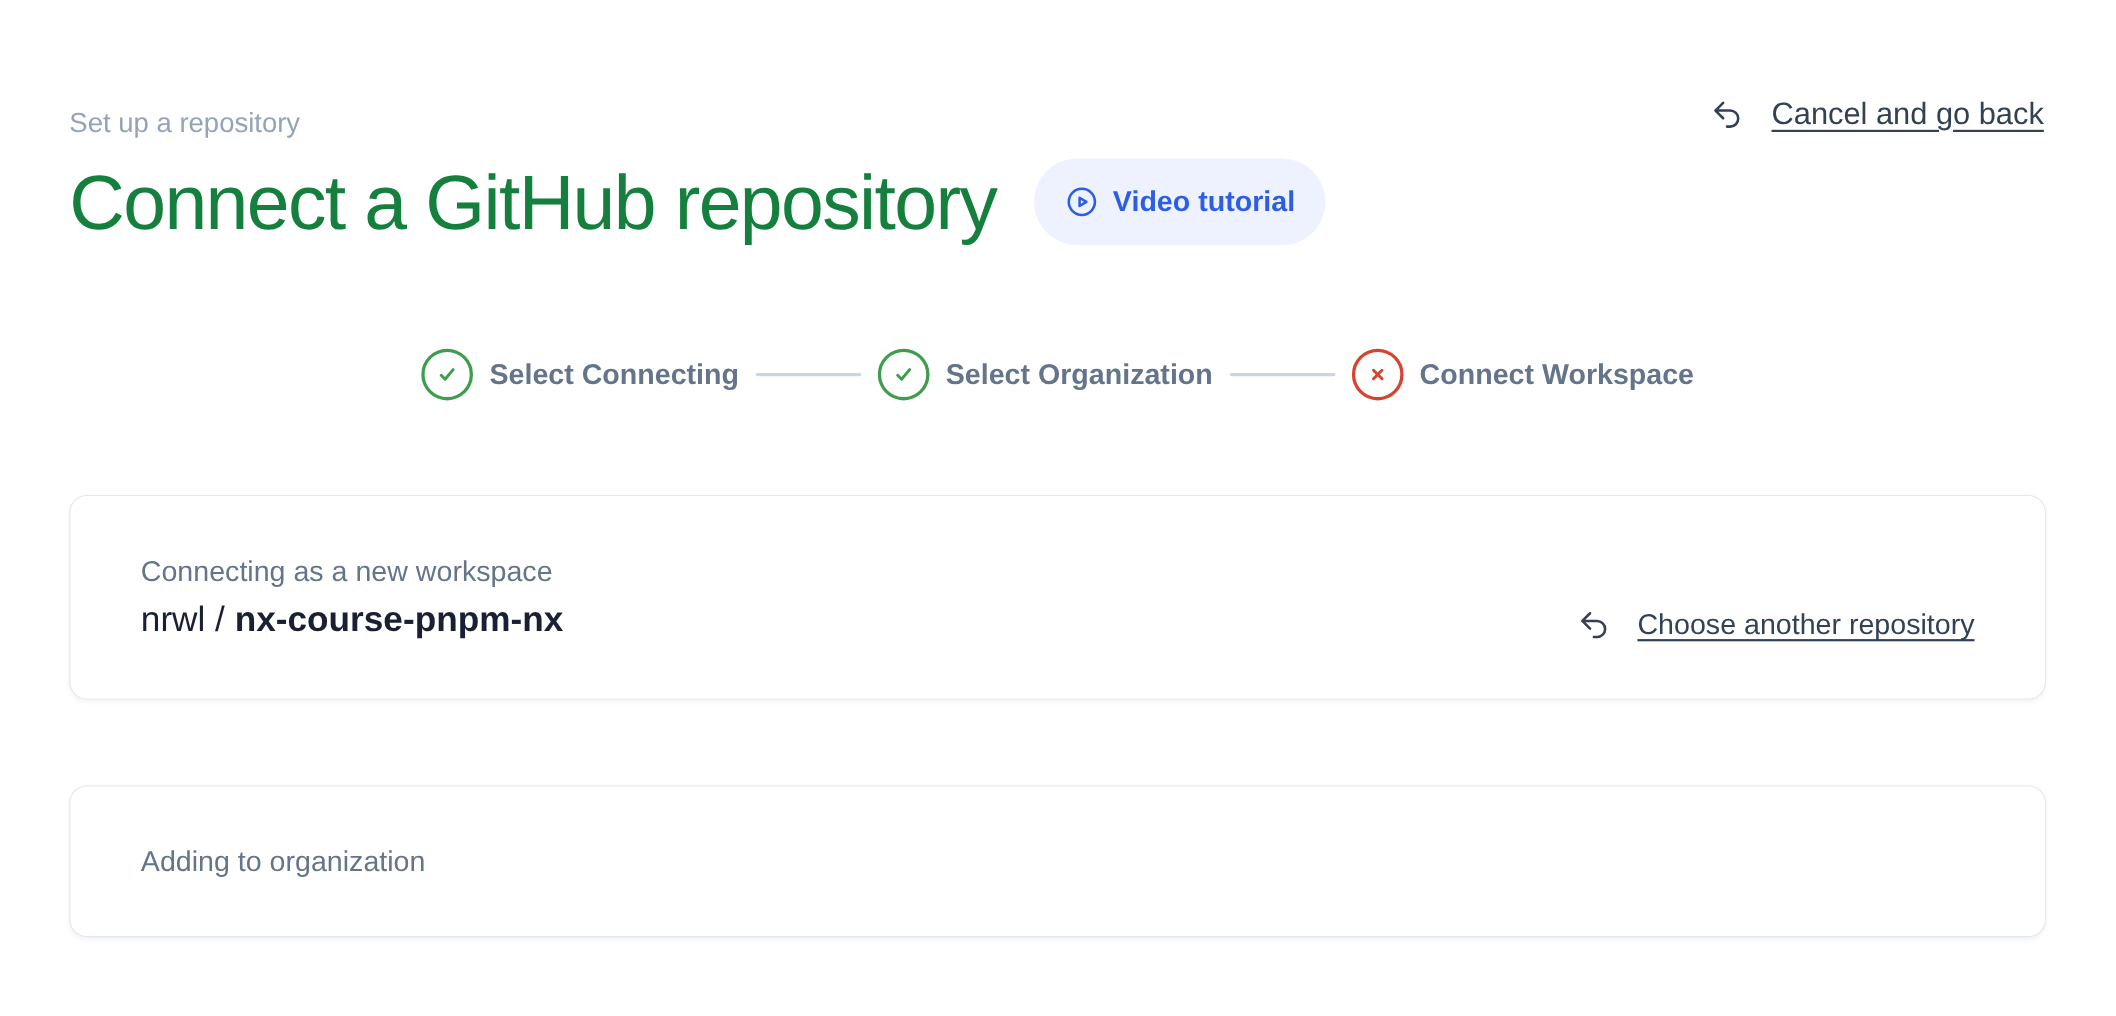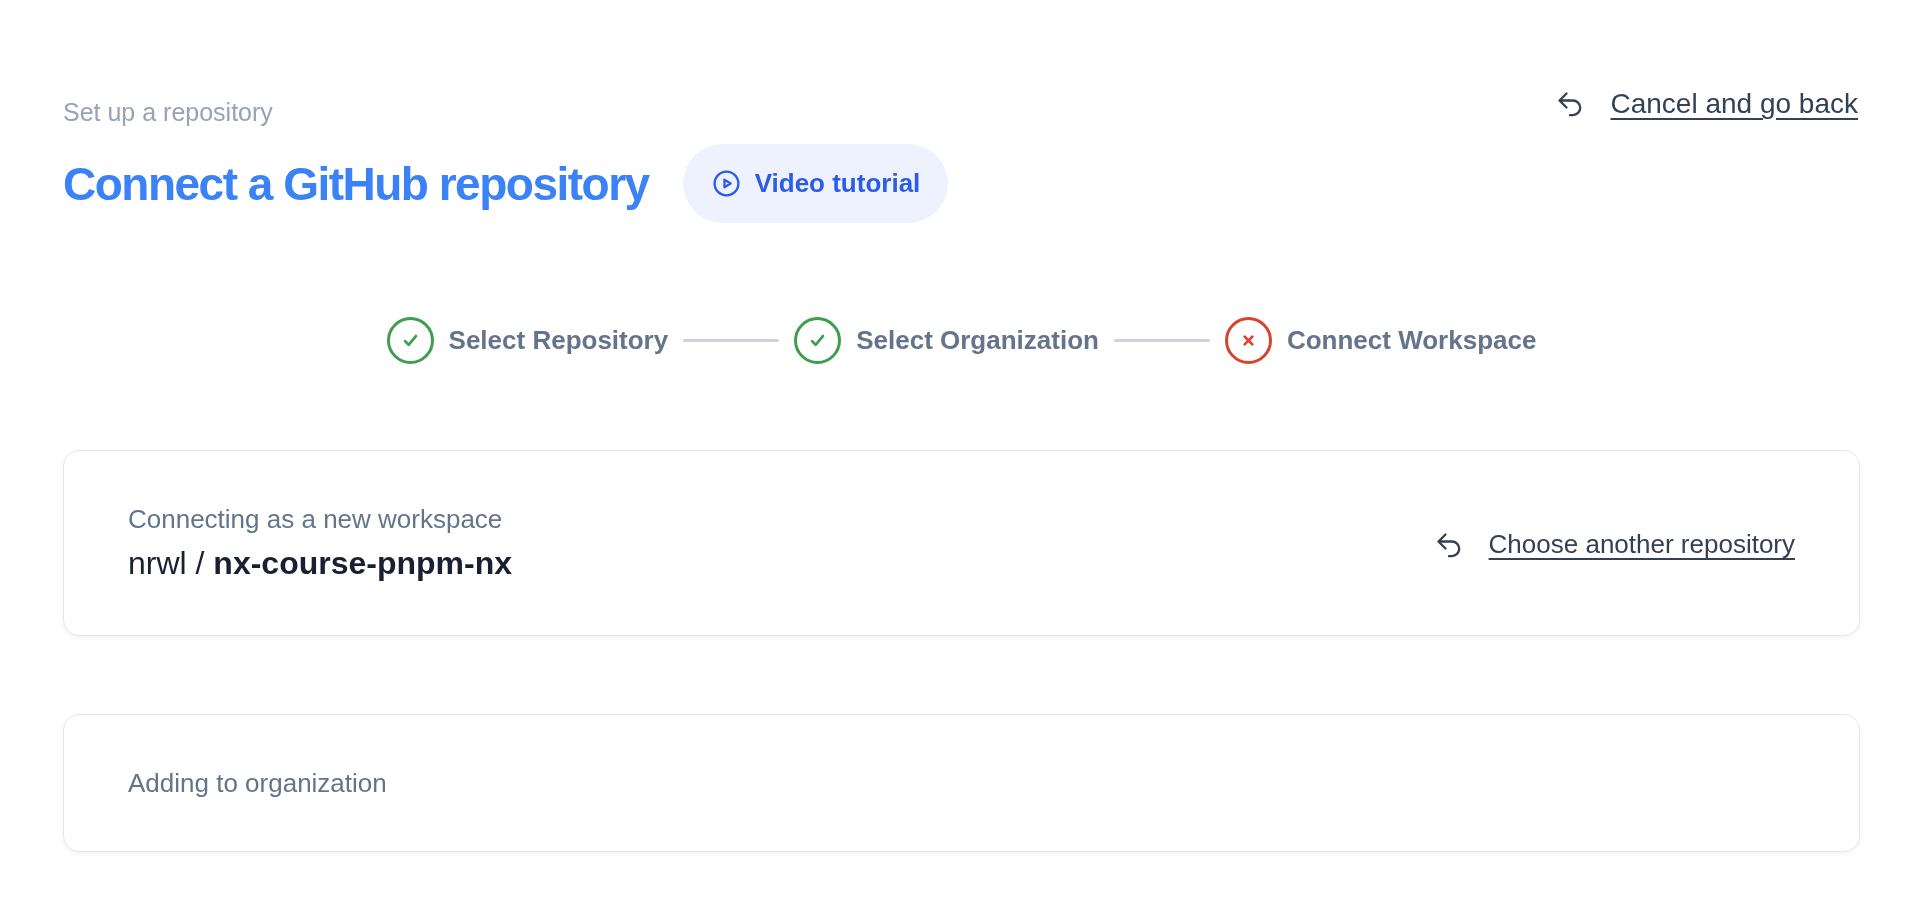--- a/index.html
+++ b/index.html
@@ -13,25 +13,25 @@
 
   
   .eyebrow {
     font-size: 25px;
     line-height: 32px;
     color: #94a3b8;
     font-weight: 400;
   }
   .title-row { display: flex; align-items: center; gap: 34px; margin-top: 16px; }
   .page-title {
-    font-size: 46px;
+    font-size: 70px;
     line-height: 64px;
-    font-weight: 700;
+    font-weight: 400;
     letter-spacing: -1.5px;
-    color: #3b82f6;
+    color: #15803d;
   }
   .video-pill {
     display: inline-flex; align-items: center; gap: 13px;
     background: #edf2fe; color: #2d5ce5;
     border: none; border-radius: 999px;
     padding: 24px 28px;
     font-family: inherit;
     font-size: 26px; font-weight: 700;
     cursor: pointer;
   }
@@ -70,21 +70,21 @@
     background: #cbd5e1; margin: 0 15px; flex: none;
   }
 
   
   .card {
     border: 1px solid #e2e8f0;
     border-radius: 16px;
     background: #ffffff;
     box-shadow: 0 2px 5px rgba(15, 23, 42, 0.05);
     padding: 52px 64px;
-    display: flex; align-items: center; justify-content: space-between;
+    display: flex; align-items: flex-end; justify-content: space-between;
   }
   .card-repo { margin-top: 86px; }
   .card-org  { margin-top: 78px; }
   .card-subtitle { font-size: 26px; line-height: 32px; color: #64748b; font-weight: 400; }
   .card-value { margin-top: 8px; font-size: 32px; line-height: 40px; color: #1a2033; font-weight: 700; }
   .card-value .prefix { font-weight: 500; }
   .card .link { font-size: 26px; margin-top: 3px; }
 </style>
 </head>
 <body>
@@ -119,21 +119,21 @@
   </a>
 
   <div class="stepper">
 
     <div class="step">
       <span class="step-circle complete">
         <svg viewBox="0 0 24 24" fill="none" stroke="currentColor" stroke-width="2.6" stroke-linecap="round" stroke-linejoin="round">
           <path d="m6.8 12.6 3.4 3.5 7-8.4"></path>
         </svg>
       </span>
-      <span class="step-label">Select Repository</span>
+      <span class="step-label">Select Connecting</span>
     </div>
 
     <span class="connector"></span>
 
     <div class="step">
       <span class="step-circle complete">
         <svg viewBox="0 0 24 24" fill="none" stroke="currentColor" stroke-width="2.6" stroke-linecap="round" stroke-linejoin="round">
           <path d="m6.8 12.6 3.4 3.5 7-8.4"></path>
         </svg>
       </span>

